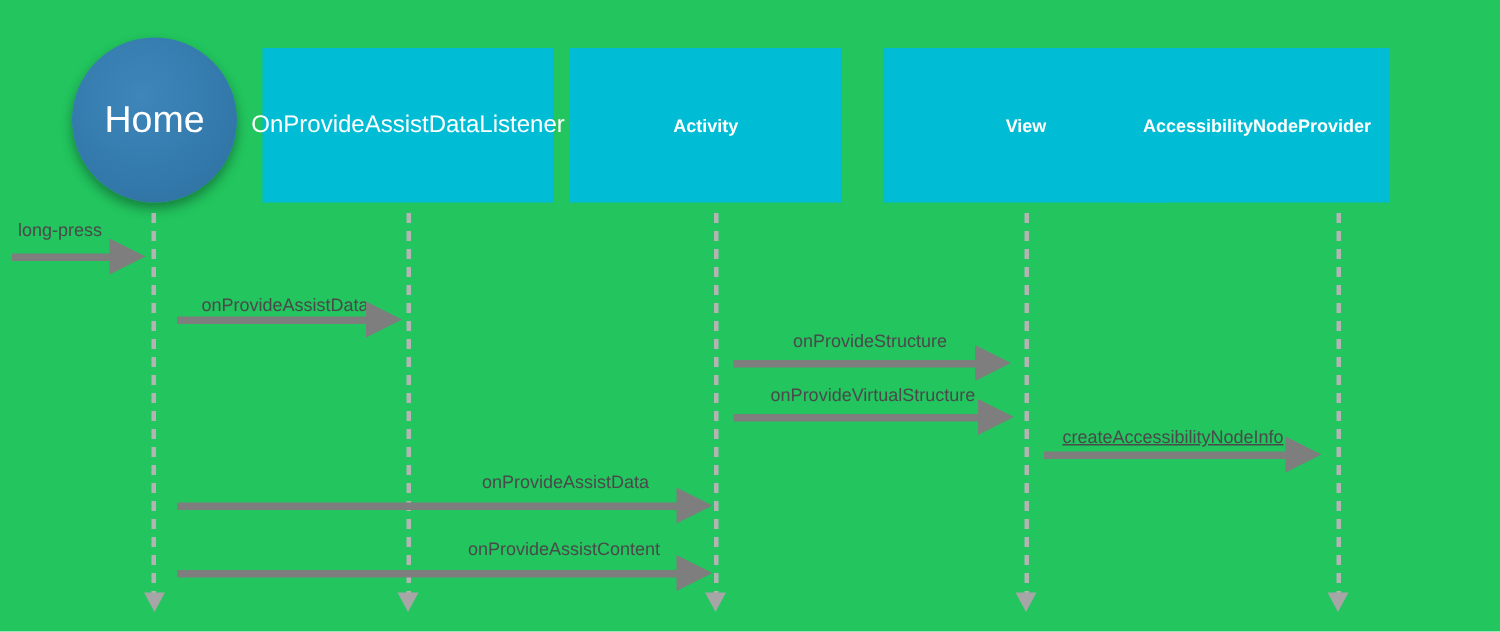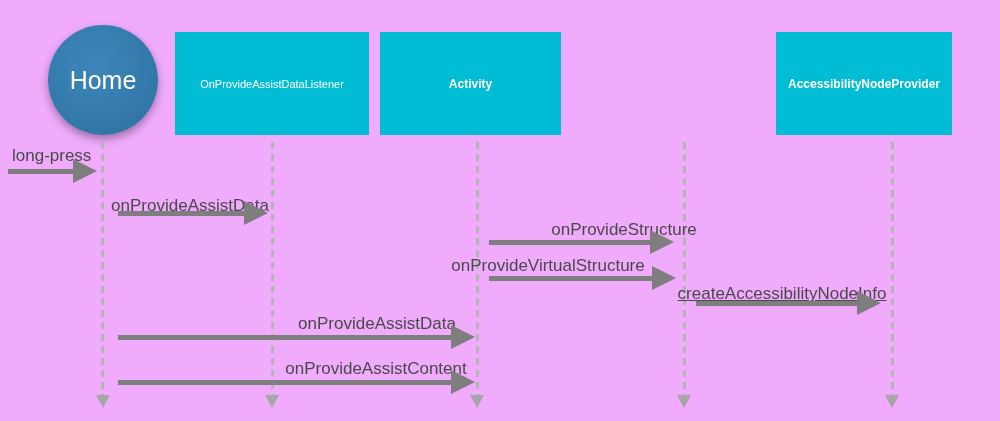--- a/index.html
+++ b/index.html
@@ -5,42 +5,42 @@
   html, body {
     margin: 0;
     padding: 0;
     background: #ffffff;
     font-family: "Liberation Sans", "DejaVu Sans", sans-serif;
   }
   .stage {
     position: relative;
     width: 1000px;
     height: 421px;
-    background: #f0abfc;
+    background: #22c55e;
     overflow: hidden;
   }
   
   .actor-box {
     position: absolute;
     top: 32px;
     height: 103px;
     background: var(--box, #00bcd4);
     color: var(--boxText, #ffffff);
     display: flex;
     align-items: center;
     justify-content: center;
     text-align: center;
     font-size: 12px;
     font-weight: bold;
     line-height: 14px;
   }
   .actor-box .sub {
     display: block;
     font-weight: normal;
-    font-size: 11px;
+    font-size: 16px;
   }
   .actor-box .main { display: block; }
   
   .actor-circle {
     position: absolute;
     left: 48px;
     top: 25px;
     width: 110px;
     height: 110px;
     border-radius: 50%;
@@ -78,21 +78,21 @@
   .head {
     position: absolute;
     width: 0;
     height: 0;
     border-top: 12px solid transparent;
     border-bottom: 12px solid transparent;
     border-left: 24px solid var(--arrow, #7e7e7e);
   }
   .mlabel {
     position: absolute;
-    font-size: 17px;
+    font-size: 12px;
     color: var(--labelText, #4a4a4a);
     white-space: nowrap;
   }
   .mlabel.center { transform: translateX(-50%); }
 </style>
 </head>
 <body>
 
 <div class="stage">
 
@@ -103,22 +103,25 @@
   <div class="actor-box" style="left:175px; width:194px;">
     <div>
       <span class="sub">OnProvideAssistDataListener</span>
     </div>
   </div>
 
   <div class="actor-box" style="left:380px; width:181px;">
     <span>Activity</span>
   </div>
 
+  <div class="actor-box" style="left:589px; width:190px;">
+    <span>View</span>
+  </div>
 
-  <div class="actor-box" style="left:776px; width:176px;">
+  <div class="actor-box" style="left:750px; width:176px;">
     <span>AccessibilityNodeProvider</span>
   </div>
 
   <div class="lifeline" style="left:101px;"></div>
   <div class="lifeline" style="left:270.5px;"></div>
   <div class="lifeline" style="left:475.5px;"></div>
   <div class="lifeline" style="left:682.5px;"></div>
   <div class="lifeline" style="left:890.5px;"></div>
 
   <div class="lifeline-head" style="left:95.5px;"></div>
@@ -133,27 +136,27 @@
     <div class="head" style="left:73px; top:159px;"></div>
   </div>
 
   <div>
     <div class="mlabel center" style="left:190px; top:196px;">onProvideAssistData</div>
     <div class="shaft" style="left:118px; top:210.5px; width:127px;"></div>
     <div class="head" style="left:244px; top:201px;"></div>
   </div>
 
   <div>
-    <div class="mlabel center" style="left:580px; top:220px;margin-left:44px;">onProvideStructure</div>
+    <div class="mlabel center" style="left:580px; top:220px;">onProvideStructure</div>
     <div class="shaft" style="left:489px; top:239.5px; width:162px;"></div>
     <div class="head" style="left:650px; top:230px;"></div>
   </div>
 
   <div>
-    <div class="mlabel center" style="left:548px; top:256px;">onProvideVirtualStructure</div>
+    <div class="mlabel center" style="left:582px; top:256px;">onProvideVirtualStructure</div>
     <div class="shaft" style="left:489px; top:275.5px; width:164px;"></div>
     <div class="head" style="left:652px; top:266px;"></div>
   </div>
 
   <div>
     <div class="mlabel center" style="left:782px; top:284px;text-decoration:underline;">createAccessibilityNodeInfo</div>
     <div class="shaft" style="left:696px; top:300.5px; width:162px;"></div>
     <div class="head" style="left:857px; top:291px;"></div>
   </div>
 

